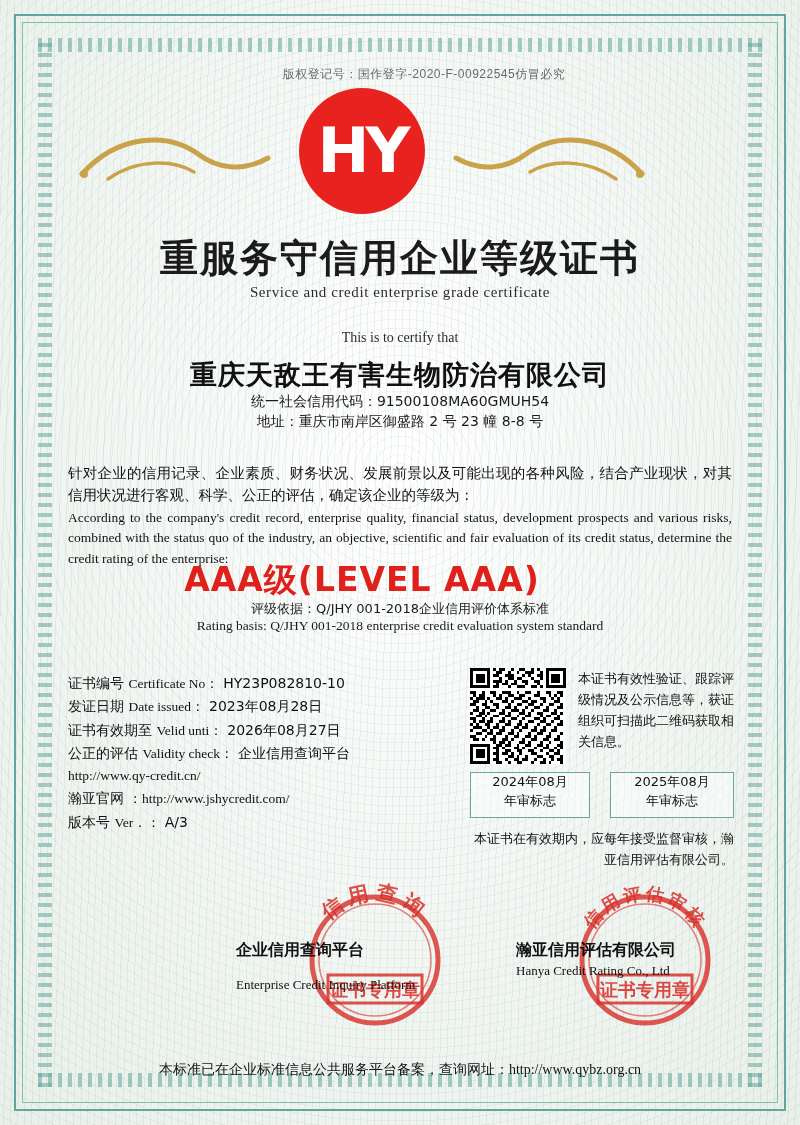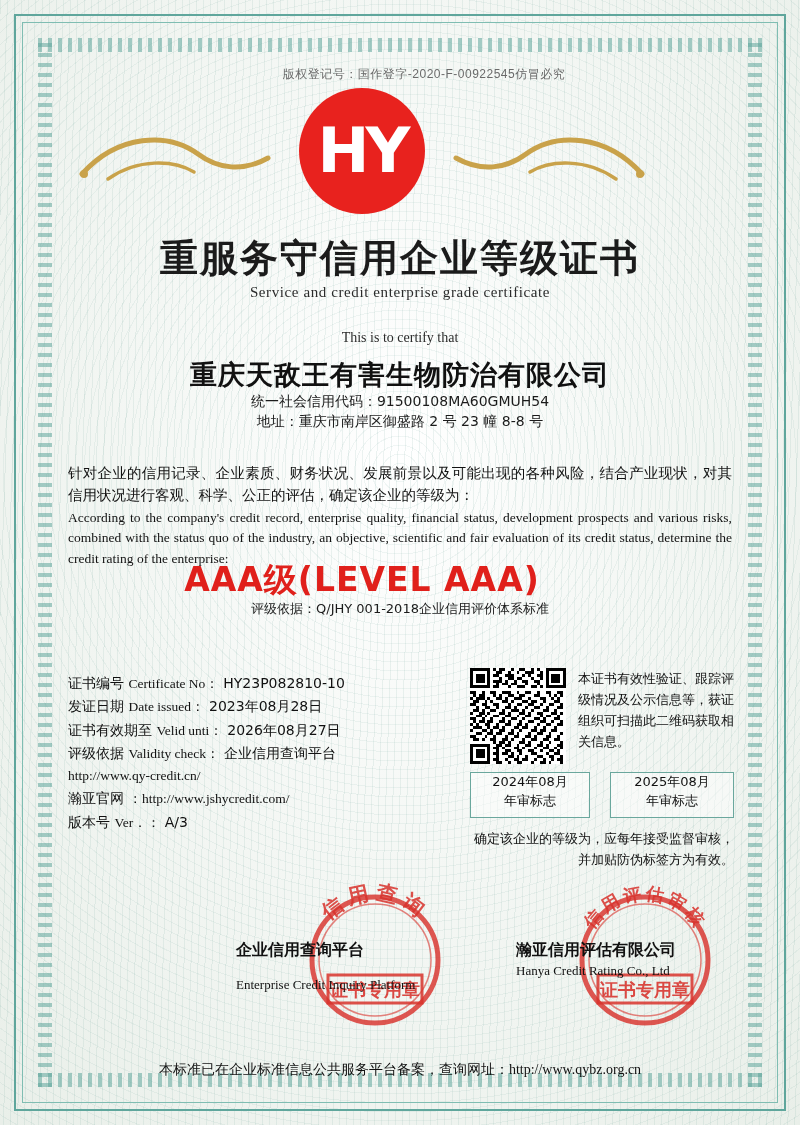--- a/index.html
+++ b/index.html
@@ -237,39 +237,40 @@
     <div class="uscc">统一社会信用代码：91500108MA60GMUH54</div>
     <div class="addr">地址：重庆市南岸区御盛路 2 号 23 幢 8-8 号</div>
 
     <div class="para">
       <span>针对企业的信用记录、企业素质、财务状况、发展前景以及可能出现的各种风险，结合产业现状，对其信用状况进行客观、科学、公正的评估，确定该企业的等级为：</span>
       <span class="en">According to the company's credit record, enterprise quality, financial status, development prospects and various risks, combined with the status quo of the industry, an objective, scientific and fair evaluation of its credit status, determine the credit rating of the enterprise:</span>
     </div>
 
     <div class="level">AAA级(LEVEL AAA)</div>
     <div class="basis-cn">评级依据：Q/JHY 001-2018企业信用评价体系标准</div>
+    <div class="basis-en">Rating basis: Q/JHY 001-2018 enterprise credit evaluation system standard</div>
 
     <div class="details">
       <div class="row">
         <span>证书编号</span>
         <span class="lbl-en">Certificate No：</span>
         <span>HY23P082810-10</span>
       </div>
       <div class="row">
         <span>发证日期</span>
         <span class="lbl-en">Date issued：</span>
         <span>2023年08月28日</span>
       </div>
       <div class="row">
         <span>证书有效期至</span>
         <span class="lbl-en">Velid unti：</span>
         <span>2026年08月27日</span>
       </div>
       <div class="row">
-        <span>评级依据</span>
+        <span>公正的评估</span>
         <span class="lbl-en">Validity check：</span>
         <span>企业信用查询平台</span>
       </div>
       <div class="row lbl-en">http://www.qy-credit.cn/</div>
       <div class="row">
         <span>瀚亚官网</span>
         <span class="lbl-en">：http://www.jshycredit.com/</span>
       </div>
       <div class="row">
         <span>版本号</span>
@@ -558,21 +559,21 @@
 
     <div class="seal-box b1">
       <div>2024年08月</div>
       <div>年审标志</div>
     </div>
     <div class="seal-box b2">
       <div>2025年08月</div>
       <div>年审标志</div>
     </div>
 
-    <div class="annual-note">确定该企业的等级为，应每年接受监督审核，并加贴防伪标签方为有效。</div>
+    <div class="annual-note">本证书在有效期内，应每年接受监督审核，瀚亚信用评估有限公司。</div>
 
     <svg class="stamp left" viewBox="0 0 170 170">
       <defs>
         <path id="arcL" d="M 25 85 A 60 60 0 0 1 145 85"></path>
       </defs>
       <circle cx="85" cy="85" r="63" fill="none" stroke="#d8322c" stroke-width="5" opacity="0.82"></circle>
       <circle cx="85" cy="85" r="56" fill="none" stroke="#d8322c" stroke-width="1.5" opacity="0.6"></circle>
       <text font-size="21" font-weight="bold" fill="#d8322c" opacity="0.85" font-family="DejaVu Sans, sans-serif" letter-spacing="5">
         <textPath href="#arcL" startOffset="50%" text-anchor="middle">信用查询</textPath>
       </text>

